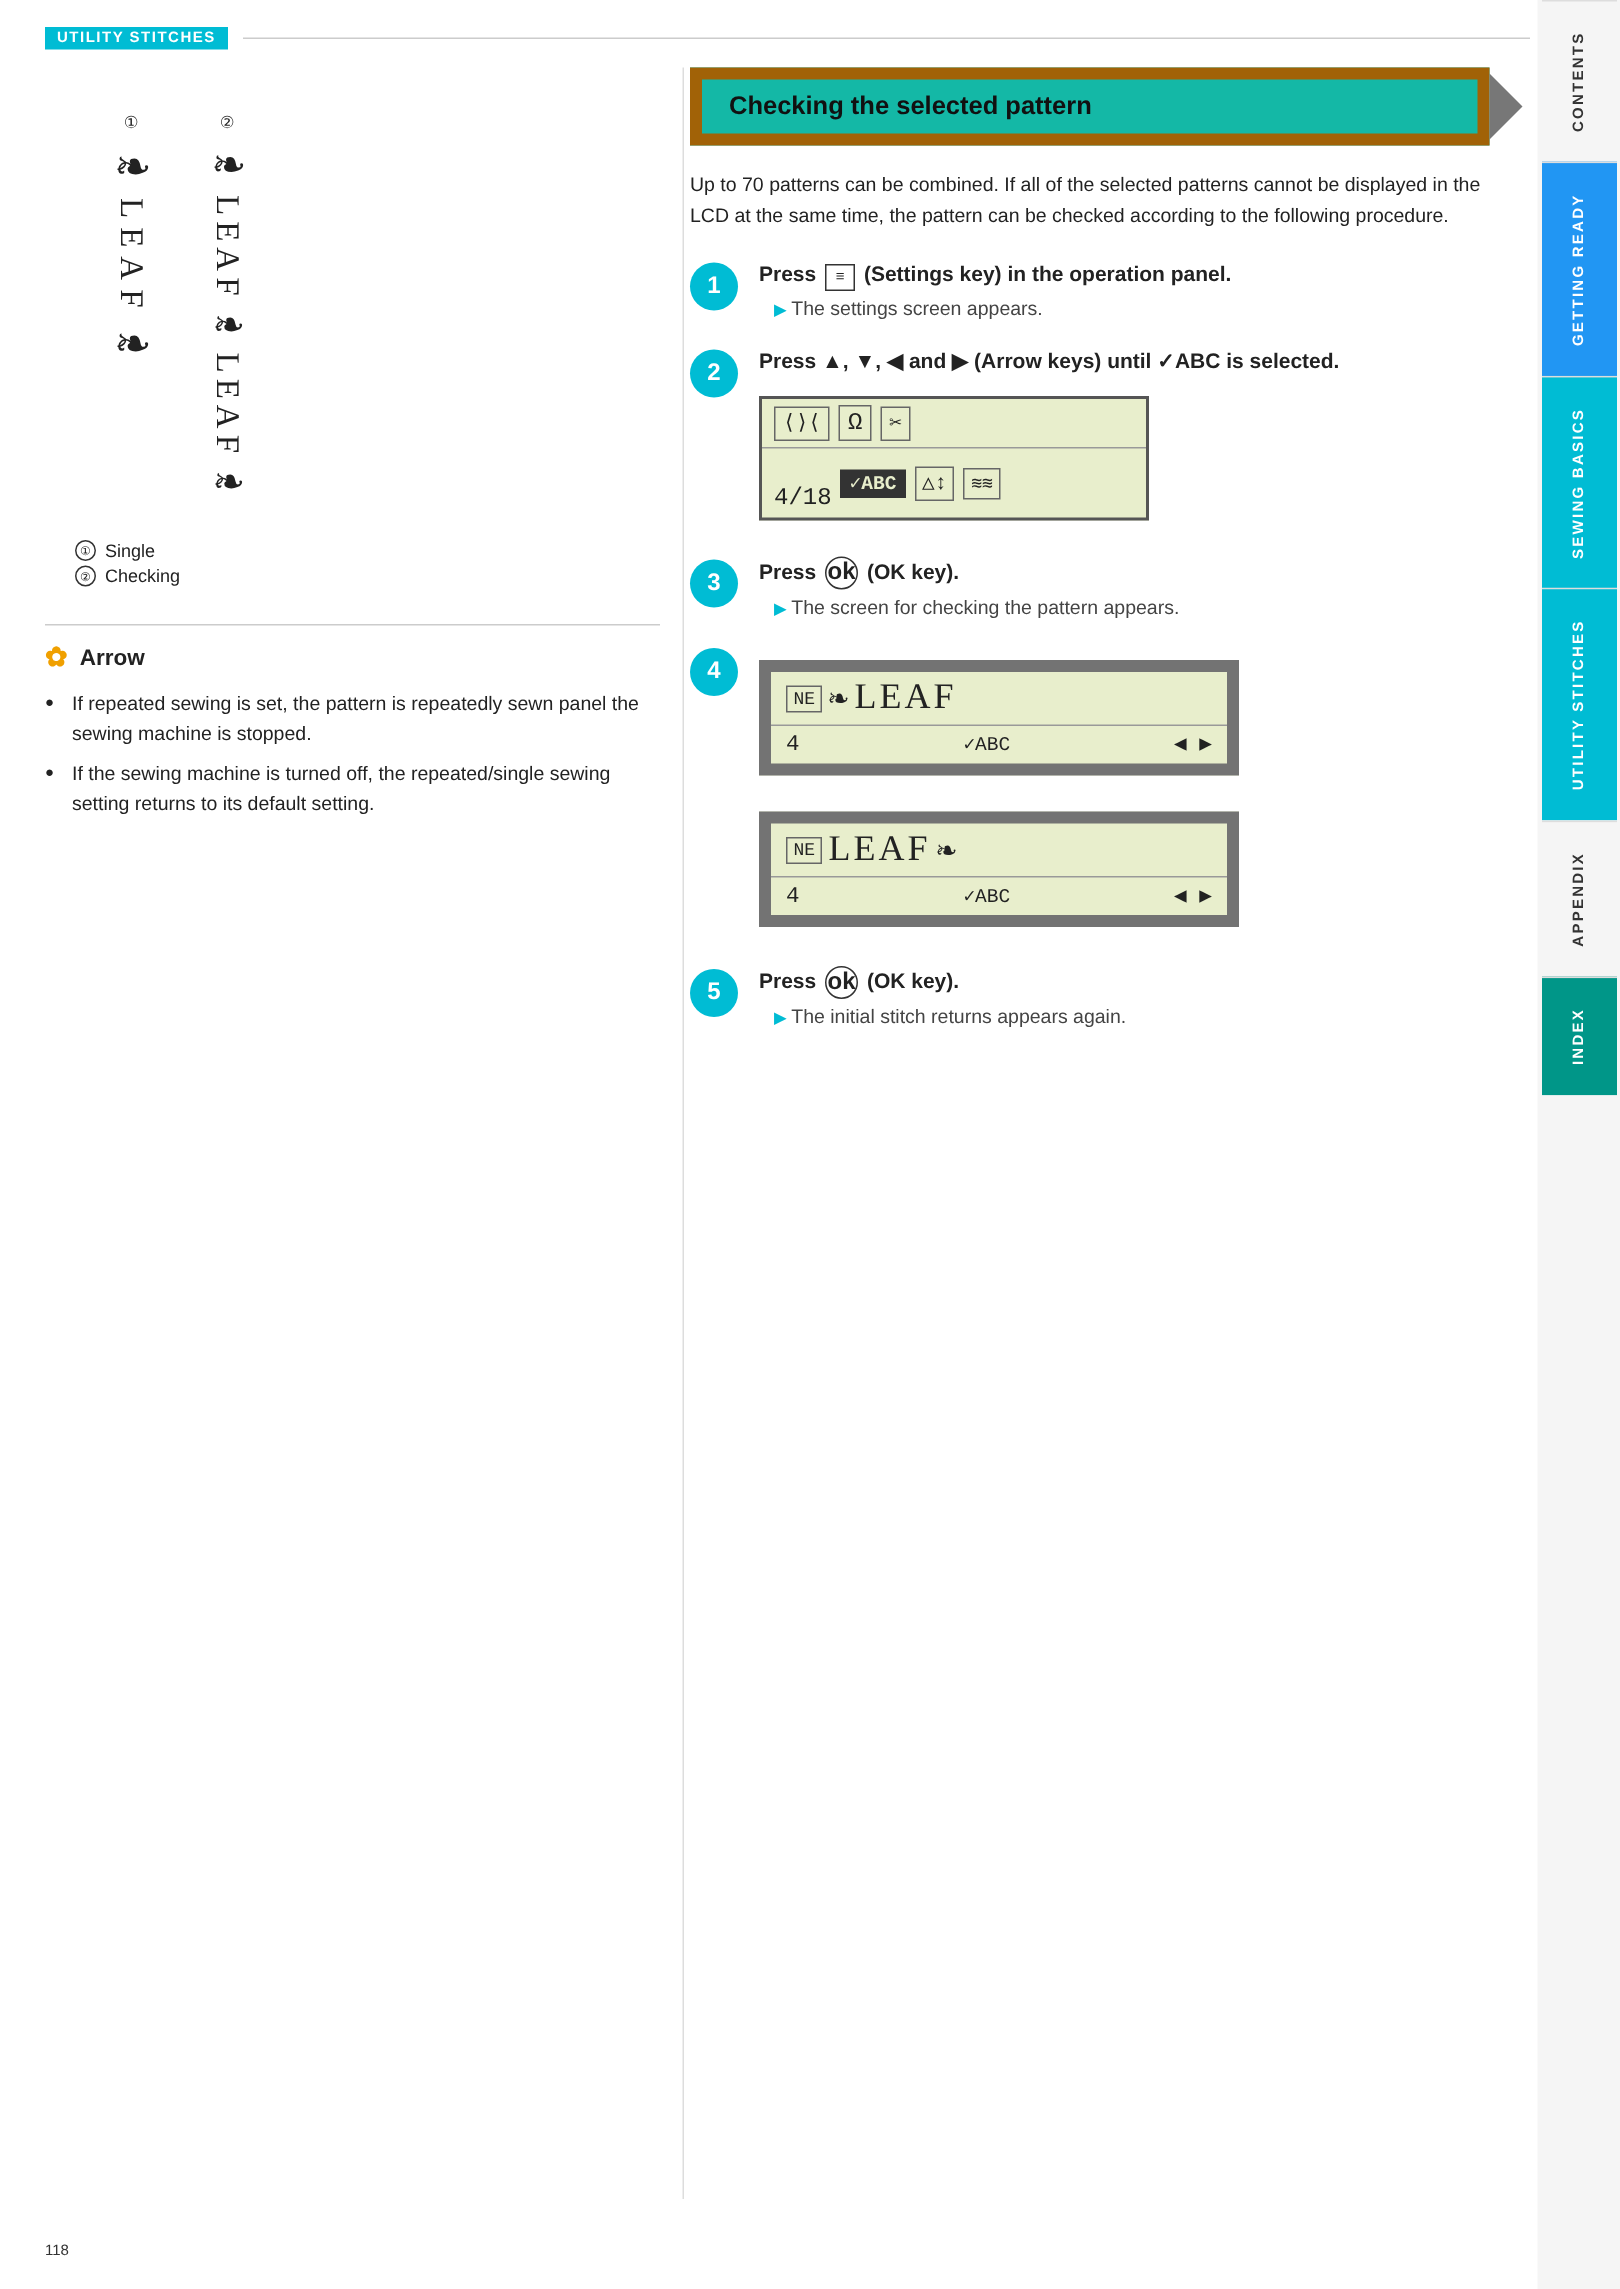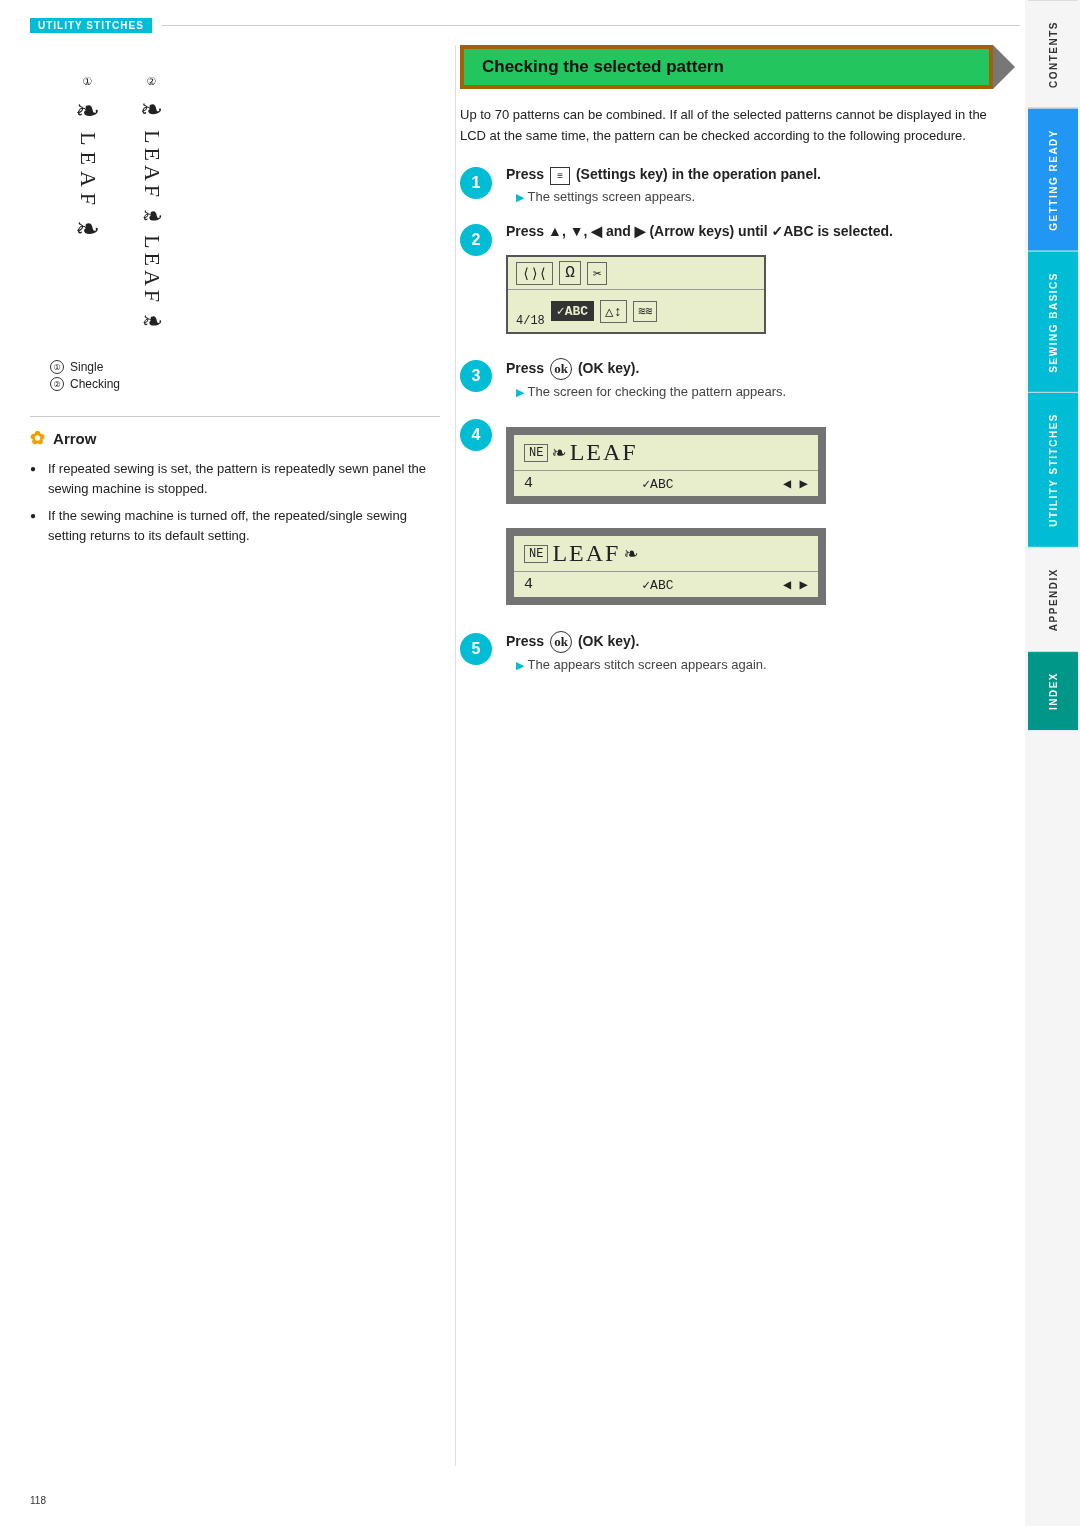--- a/index.html
+++ b/index.html
@@ -190,22 +190,22 @@
       right: 65px;
     }
 
     
     .section-title-box {
       display: flex;
       align-items: center;
       margin-bottom: 16px;
     }
     .section-title-bg {
-      background: #22c55e;
-      border: 4px solid #a16207;
+      background: #14b8a6;
+      border: 8px solid #a16207;
       padding: 8px 18px;
       font-size: 17px;
       font-weight: bold;
       color: #111;
       flex: 1;
     }
     .section-title-arrow {
       width: 0;
       height: 0;
       border-top: 22px solid transparent;
@@ -324,24 +324,23 @@
 
     
     .ok-key {
       display: inline-flex;
       align-items: center;
       justify-content: center;
       width: 22px;
       height: 22px;
       border: 1.5px solid #333;
       border-radius: 50%;
-      font-size: 13px;
+      font-size: 16px;
       font-weight: bold;
       margin: 0 2px;
-      font-family: Liberation Serif, serif;
     }
 
     
     .settings-key {
       display: inline-flex;
       align-items: center;
       justify-content: center;
       width: 20px;
       height: 18px;
       border: 1.5px solid #333;
@@ -447,21 +446,21 @@
       </div>
 
       <div>
         <div class="lcd-box">
           <div class="lcd-row lcd-row-top">
             <span style="font-size:14px; border:1px solid #666; padding:2px 5px;">⟨⟩⟨</span>
             <span style="font-size:16px; border:1px solid #666; padding:2px 5px;">Ω</span>
             <span style="font-size:14px; border:1px solid #666; padding:2px 5px;">✂</span>
           </div>
           <div class="lcd-row">
-            <span style="font-size:12px; min-width:20px;margin-top:20px;">4/18</span>
+            <span style="font-size:16px; min-width:20px;margin-top:20px;">4/18</span>
             <span class="lcd-selected" style="padding:2px 6px; font-size:13px; font-weight:bold;">✓ABC</span>
             <span style="font-size:14px; border:1px solid #666; padding:2px 4px;">△↕</span>
             <span style="font-size:12px; border:1px solid #666; padding:2px 4px;">≋≋</span>
           </div>
         </div>
       </div>
     </div>
   </div>
 
   <div class="step">
@@ -509,19 +508,19 @@
       </div>
     </div>
   </div>
 
   <div class="step">
     <div class="step-circle">5</div>
     <div class="step-content">
       <div class="step-title">
         Press <span class="ok-key">ok</span> (OK key).
       </div>
-      <div class="step-sub">The appears stitch screen appears again.</div>
+      <div class="step-sub">The initial stitch returns appears again.</div>
     </div>
   </div>
 
 </div>
 
 <div class="page-number">118</div>
 
 </body></html>

